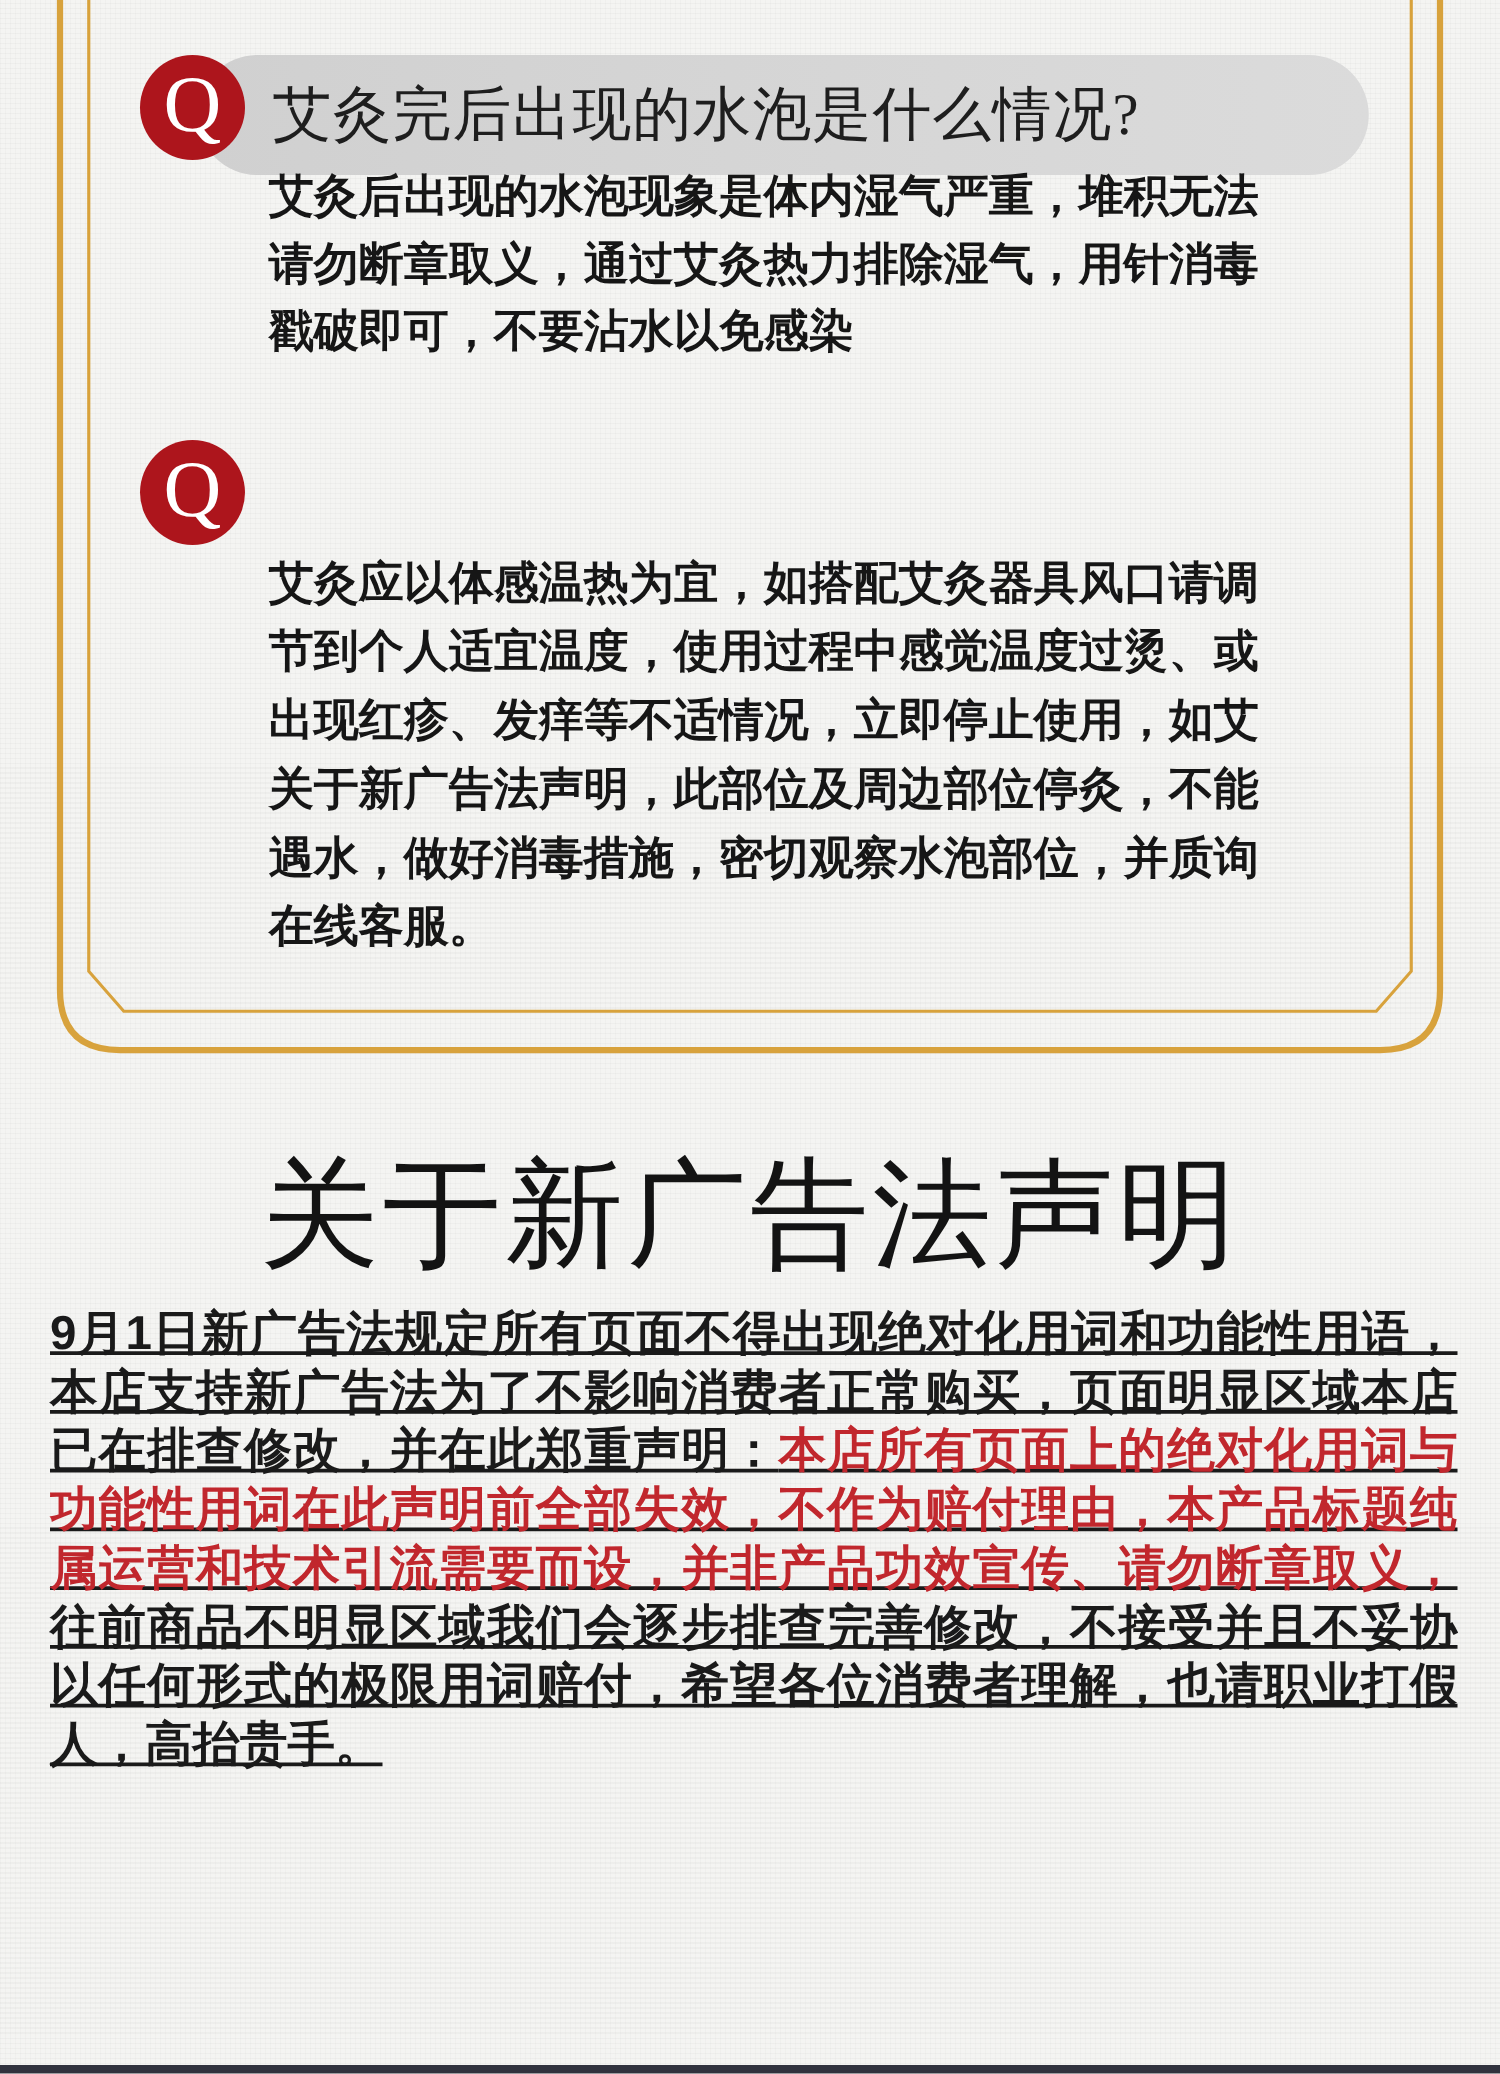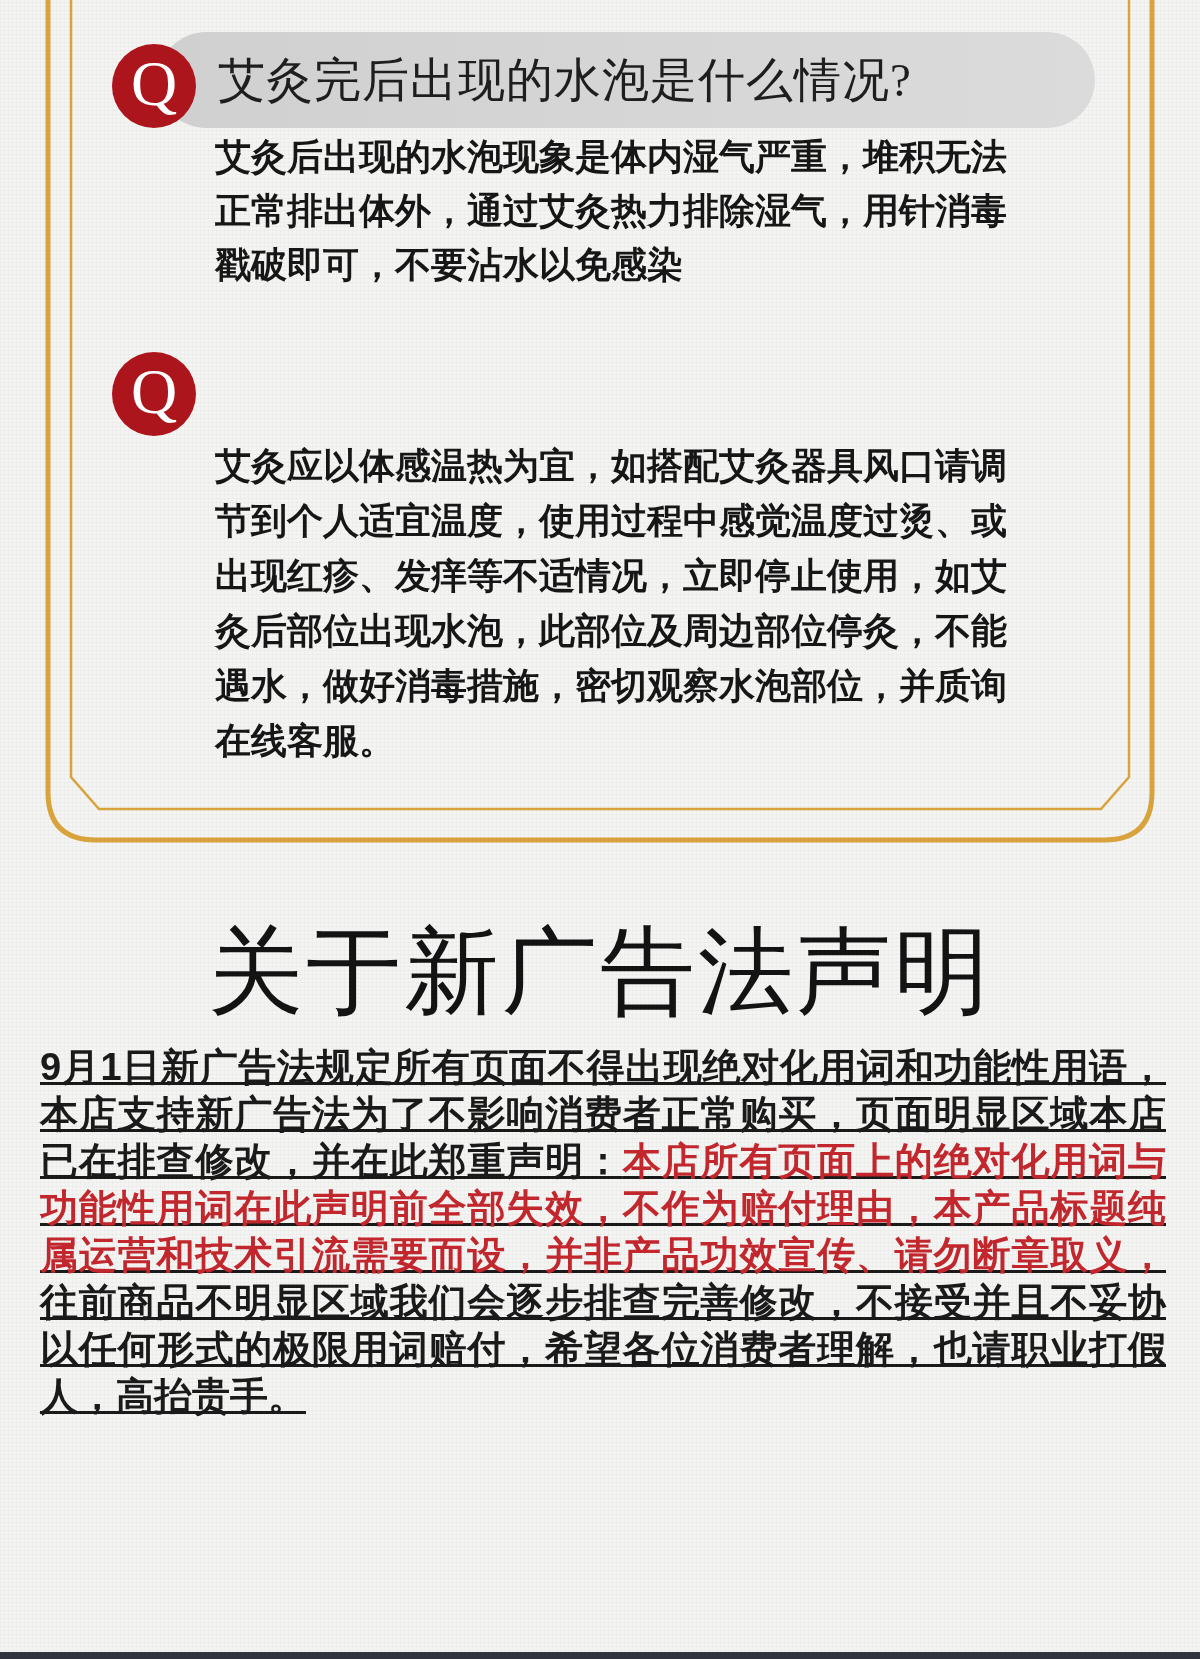--- a/index.html
+++ b/index.html
@@ -74,37 +74,37 @@
 </head>
 <body>
 
 <div class="page">
 
   <svg class="frame" width="1200" height="860" viewBox="0 0 1200 860">
     <path d="M71 0 V777 L99 809 H1101 L1129 777 V0" fill="none" stroke="#d8a23c" stroke-width="2.5"></path>
     <path d="M48 0 V792 Q48 840 96 840 H1104 Q1152 840 1152 792 V0" fill="none" stroke="#d8a23c" stroke-width="5"></path>
   </svg>
 
-  <div class="q-bar" style="top:32px">
+  <div class="q-bar" style="top:44px">
     <span class="q-text">艾灸完后出现的水泡是什么情况?</span>
   </div>
   <div class="q-badge" style="top:44px">
     <span>Q</span>
   </div>
   <p class="answer" style="top:130px" id="answer-1">艾灸后出现的水泡现象是体内湿气严重，堆积无法
-正常排出体外，通过艾灸热力排除湿气，用针消毒
+请勿断章取义，通过艾灸热力排除湿气，用针消毒
 戳破即可，不要沾水以免感染</p>
 
   <div class="q-badge" style="top:352px">
     <span>Q</span>
   </div>
   <p class="answer" style="top:438px" id="answer-2">艾灸应以体感温热为宜，如搭配艾灸器具风口请调
 节到个人适宜温度，使用过程中感觉温度过烫、或
 出现红疹、发痒等不适情况，立即停止使用，如艾
-灸后部位出现水泡，此部位及周边部位停灸，不能
+关于新广告法声明，此部位及周边部位停灸，不能
 遇水，做好消毒措施，密切观察水泡部位，并质询
 在线客服。</p>
 
   <h1 class="statement-title">关于新广告法声明</h1>
 
   <p class="statement-para"><span class="seg-black">9月1日新广告法规定所有页面不得出现绝对化用词和功能性用语，本店支持新广告法为了不影响消费者正常购买，页面明显区域本店已在排查修改，并在此郑重声明：</span><span class="seg-red">本店所有页面上的绝对化用词与功能性用词在此声明前全部失效，不作为赔付理由，本产品标题纯属运营和技术引流需要而设，并非产品功效宣传、请勿断章取义，</span><span class="seg-black">往前商品不明显区域我们会逐步排查完善修改，不接受并且不妥协以任何形式的极限用词赔付，希望各位消费者理解，也请职业打假人，高抬贵手。</span></p>
 
 
   <div class="bottom-strip"></div>
 </div>

